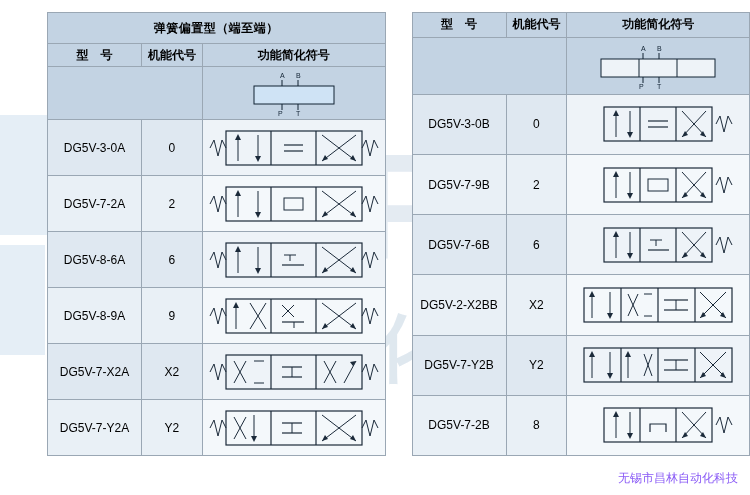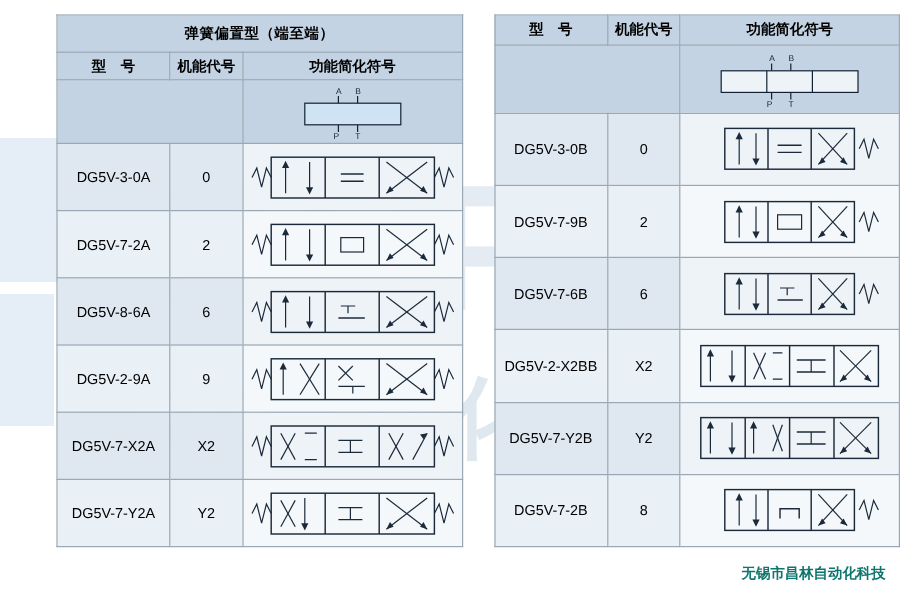--- a/index.html
+++ b/index.html
@@ -122,23 +122,22 @@
     align-items: center;
     justify-content: center;
   }
   .sym-wrap svg { display: block; }
 
   .footer {
     position: absolute;
     right: 12px;
     bottom: 8px;
     font-size: 12px;
-    color: #0f766e;
+    color: #8b5cf6;
     z-index: 3;
-    font-weight: bold;
   }
 </style>
 </head>
 <body>
 
 <div class="watermark">
   <div class="wm-block" style="left:0px;   top:115px; width:130px; height:120px;"></div>
   <div class="wm-block" style="left:0px;   top:245px; width:45px;  height:110px;"></div>
   <div class="wm-block" style="left:330px; top:115px; width:40px;  height:120px;"></div>
   <div class="wm-text wm-big">CLP</div>
@@ -253,21 +252,21 @@
             <line x1="116" y1="12" x2="150" y2="38" stroke="#1b2a3a" stroke-width="1"></line>
             <line x1="150" y1="12" x2="116" y2="38" stroke="#1b2a3a" stroke-width="1"></line>
             <polygon points="150,38 144,36 147,32" fill="#1b2a3a"></polygon>
             <polygon points="116,38 119,32 122,36" fill="#1b2a3a"></polygon>
           </svg>
         </div>
       </td>
     </tr>
 
     <tr>
-      <td class="row-model alt">DG5V-2-9A</td>
+      <td class="row-model alt">DG5V-8-9A</td>
       <td class="row-code alt">9</td>
       <td class="cell-sym alt">
         <div class="sym-wrap">
           <svg width="176" height="50" viewBox="0 0 176 50">
             <rect x="20" y="8" width="136" height="34" fill="none" stroke="#1b2a3a" stroke-width="1.2"></rect>
             <line x1="65" y1="8" x2="65" y2="42" stroke="#1b2a3a" stroke-width="1.2"></line>
             <line x1="110" y1="8" x2="110" y2="42" stroke="#1b2a3a" stroke-width="1.2"></line>
             <polyline points="4,25 8,17 12,33 16,17 20,25" fill="none" stroke="#1b2a3a" stroke-width="1"></polyline>
             <polyline points="156,25 160,17 164,33 168,17 172,25" fill="none" stroke="#1b2a3a" stroke-width="1"></polyline>
             <line x1="30" y1="38" x2="30" y2="13" stroke="#1b2a3a" stroke-width="1"></line>

